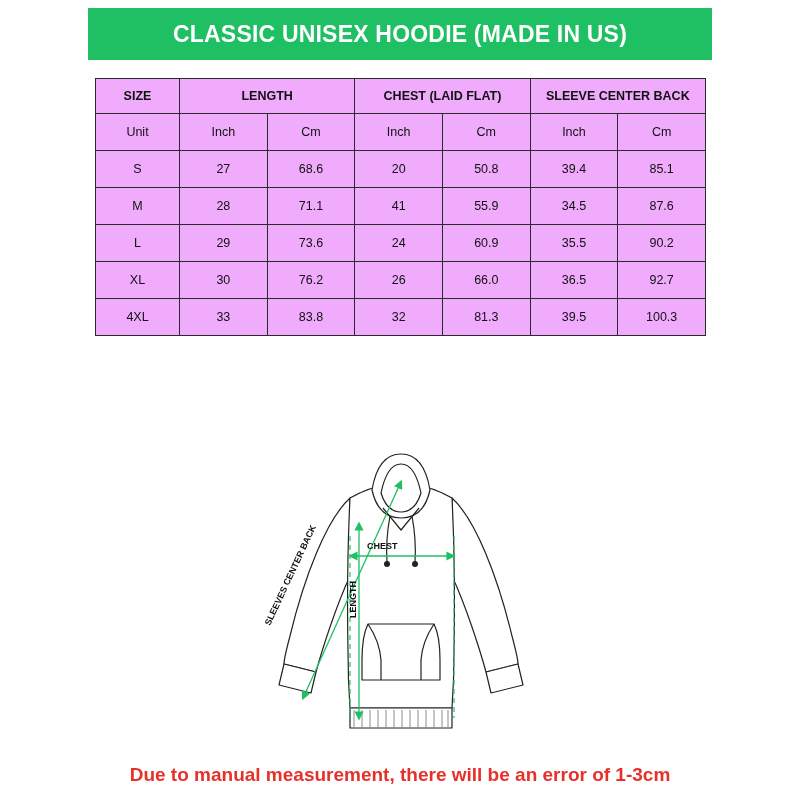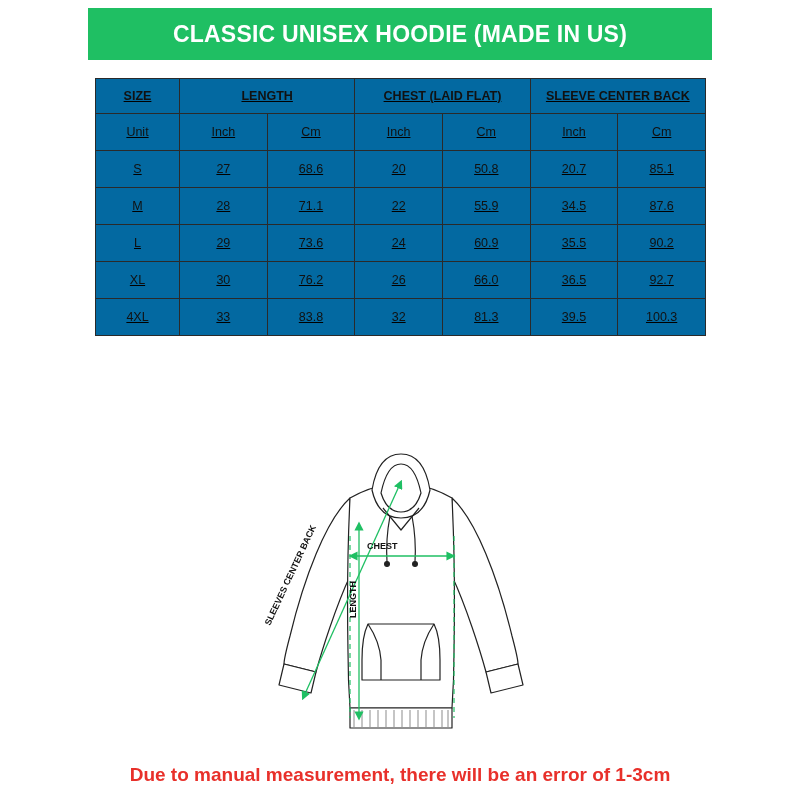--- a/index.html
+++ b/index.html
@@ -45,22 +45,21 @@
   #size-table-wrap {
     position: absolute;
     left: 95px;
     top: 78px;
     width: 610px;
   }
   table#size-table {
     border-collapse: collapse;
     width: 610px;
     table-layout: fixed;
-    background: #0369a1;
-    text-decoration: underline;
+    background: #f0abfc;
   }
   table#size-table td, table#size-table th {
     border: 1px solid #2a2a2a;
     text-align: center;
     font-size: 12.5px;
     color: #111111;
     font-family: "Liberation Sans", sans-serif;
     padding: 0;
     height: 36px;
     font-weight: normal;
@@ -142,28 +141,28 @@
           <td>Cm</td>
         </tr>
       </thead>
       <tbody>
         <tr>
           <td class="size-col">S</td>
           <td>27</td>
           <td>68.6</td>
           <td>20</td>
           <td>50.8</td>
-          <td>20.7</td>
+          <td>39.4</td>
           <td>85.1</td>
         </tr>
         <tr>
           <td class="size-col">M</td>
           <td>28</td>
           <td>71.1</td>
-          <td>22</td>
+          <td>41</td>
           <td>55.9</td>
           <td>34.5</td>
           <td>87.6</td>
         </tr>
         <tr>
           <td class="size-col">L</td>
           <td>29</td>
           <td>73.6</td>
           <td>24</td>
           <td>60.9</td>

